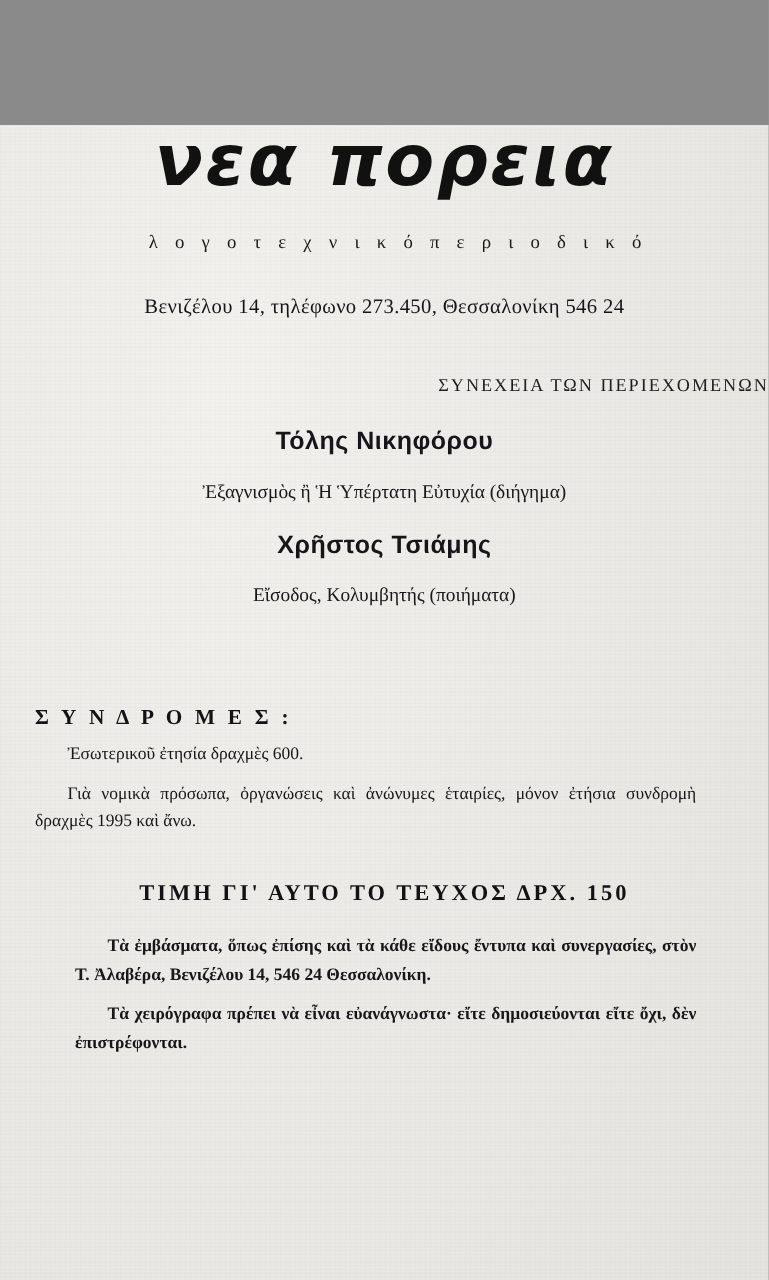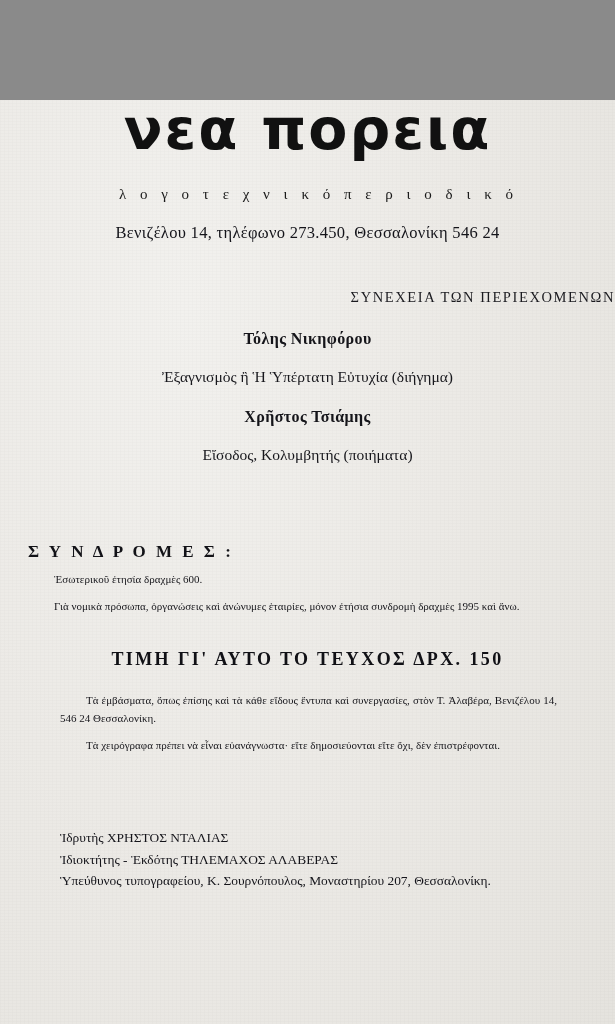--- a/index.html
+++ b/index.html
@@ -37,38 +37,39 @@
   .content {
     position: relative;
     z-index: 2;
     color: #15151a;
   }
 
   .masthead {
     text-align: center;
     margin-top: 100px;
     font-family: "DejaVu Sans", sans-serif;
+    font-style: italic;
     font-weight: bold;
     font-size: 57px;
     letter-spacing: 2px;
     color: #111;
     line-height: 1.05;
   }
   .subtitle {
     text-align: center;
     margin-top: 26px;
     font-family: "Liberation Serif", serif;
     font-size: 15px;
     letter-spacing: 5px;
     color: #1a1a1a;
     padding-left: 22px;
   }
   .address {
     text-align: center;
-    margin-top: 20px;
+    margin-top: 32px;
     font-family: "Liberation Serif", serif;
     font-size: 16.5px;
     letter-spacing: 0.3px;
     color: #14141a;
   }
 
   .section-heading {
     text-align: right;
     margin-top: 46px;
     font-family: "Liberation Serif", serif;
@@ -76,23 +77,23 @@
     letter-spacing: 1.6px;
     color: #1b1b20;
   }
 
   .contrib {
     text-align: center;
     margin-top: 24px;
   }
   .contrib + .contrib { margin-top: 22px; }
   .contrib .author {
-    font-family: Liberation Serif, serif;
+    font-family: Liberation Sans, sans-serif;
     font-weight: bold;
-    font-size: 16px;
+    font-size: 20px;
     letter-spacing: 0.4px;
     color: #15151a;
     text-align: center;
   }
   .contrib .work {
     font-family: "Liberation Serif", serif;
     font-size: 15.5px;
     margin-top: 20px;
     color: #17171c;
   }
@@ -103,41 +104,42 @@
   }
   .subs-title {
     font-family: "Liberation Serif", serif;
     font-weight: bold;
     font-size: 17px;
     letter-spacing: 3px;
     color: #121217;
   }
   .para {
     font-family: "Liberation Serif", serif;
-    font-size: 11px;
+    font-size: 14px;
     line-height: 1.62;
     text-indent: 26px;
     margin-top: 9px;
     text-align: justify;
     color: #16161b;
   }
 
   .price {
     text-align: center;
     margin-top: 34px;
     font-family: "Liberation Serif", serif;
     font-weight: bold;
     font-size: 18px;
     letter-spacing: 2.4px;
     color: #111116;
   }
 
   .notes {
     margin-top: 22px;
     padding: 0 58px 0 60px;
+    font-weight: bold;
   }
 
   .colophon {
     margin-top: 72px;
     padding: 0 58px 0 60px;
     font-family: "Liberation Serif", serif;
     font-size: 13.4px;
     line-height: 1.62;
     color: #14141a;
   }
@@ -171,20 +173,15 @@
       <div class="para">Γιὰ νομικὰ πρόσωπα, ὀργανώσεις καὶ ἀνώνυμες ἑταιρίες, μόνον ἐτήσια συνδρομὴ δραχμὲς 1995 καὶ ἄνω.</div>
     </div>
 
     <div class="price">ΤΙΜΗ ΓΙ' ΑΥΤΟ ΤΟ ΤΕΥΧΟΣ ΔΡΧ. 150</div>
 
     <div class="notes">
       <div class="para">Τὰ ἐμβάσματα, ὅπως ἐπίσης καὶ τὰ κάθε εἴδους ἔντυπα καὶ συνεργασίες, στὸν Τ. Ἀλαβέρα, Βενιζέλου 14, 546 24 Θεσσαλονίκη.</div>
       <div class="para">Τὰ χειρόγραφα πρέπει νὰ εἶναι εὐανάγνωστα· εἴτε δημοσιεύονται εἴτε ὄχι, δὲν ἐπιστρέφονται.</div>
     </div>
 
-    <div class="colophon">
-      <div>Ἱδρυτὴς ΧΡΗΣΤΟΣ ΝΤΑΛΙΑΣ</div>
-      <div>Ἰδιοκτήτης - Ἐκδότης ΤΗΛΕΜΑΧΟΣ ΑΛΑΒΕΡΑΣ</div>
-      <div>Ὑπεύθυνος τυπογραφείου, Κ. Σουρνόπουλος, Μοναστηρίου 207, Θεσσαλονίκη.</div>
-    </div>
 
   </div>
 </div>
 
 </body></html>

